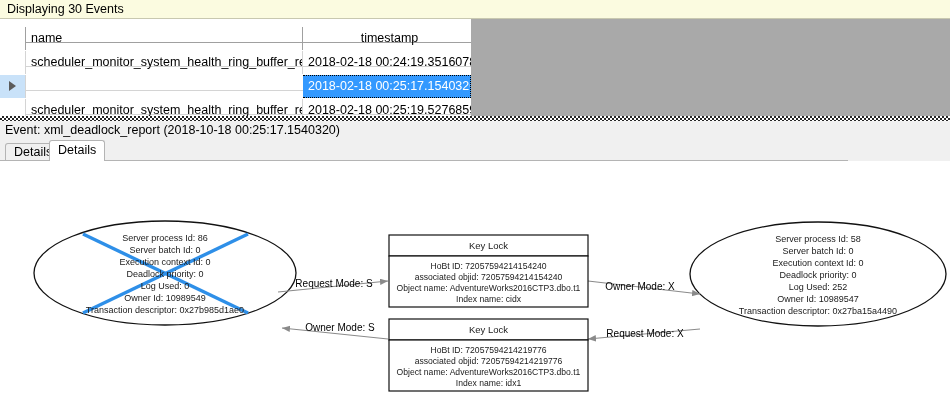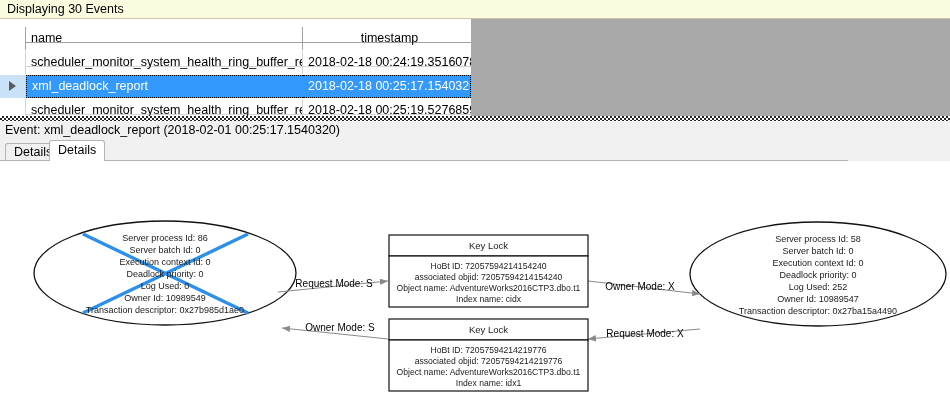--- a/index.html
+++ b/index.html
@@ -143,37 +143,36 @@
       <div class="grid-row">
         <div class="cell c-sel"></div>
         <div class="cell c-name">scheduler_monitor_system_health_ring_buffer_recorded</div>
         <div class="cell c-ts">2018-02-18 00:24:19.3516078</div>
       </div>
 
       <div class="grid-row selected">
         <div class="cell c-sel">
           <span class="rowptr"></span>
         </div>
-        <div class="cell c-name">xml_deadlock_report</div>
         <div class="cell c-ts">2018-02-18 00:25:17.1540320</div>
       </div>
 
       <div class="grid-row">
         <div class="cell c-sel"></div>
         <div class="cell c-name">scheduler_monitor_system_health_ring_buffer_recorded</div>
         <div class="cell c-ts">2018-02-18 00:25:19.5276859</div>
       </div>
 
     </div>
   </div>
 
   <div class="splitter"></div>
 
   <div class="event-bar">
-    <div class="event-text">Event: xml_deadlock_report (2018-02-01 00:25:17.1540320)</div>
+    <div class="event-text">Event: xml_deadlock_report (2018-10-18 00:25:17.1540320)</div>
   </div>
 
   <div class="tabstrip">
     <div class="tab tab-details">Details</div>
     <div class="tab tab-deadlock active">Details</div>
   </div>
 
   <div class="tabbody">
     <svg class="canvas" viewBox="0 0 950 239">
 

